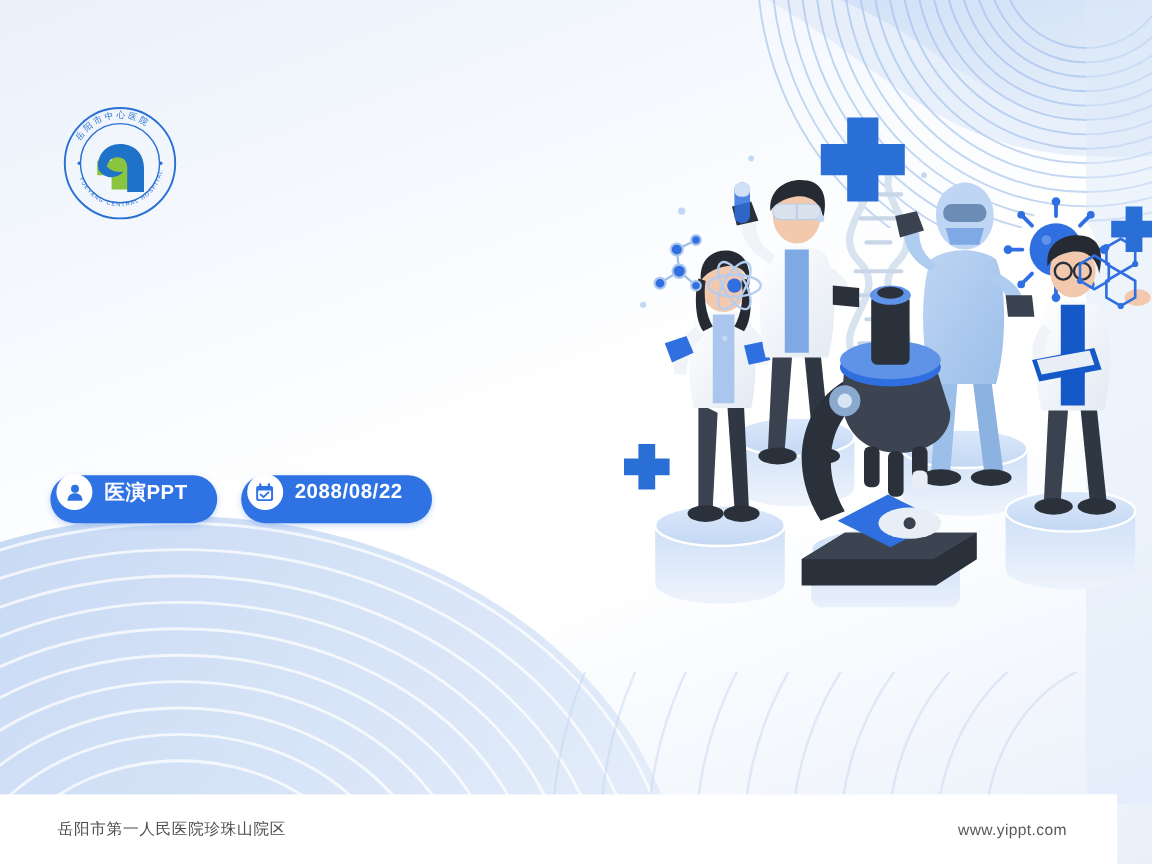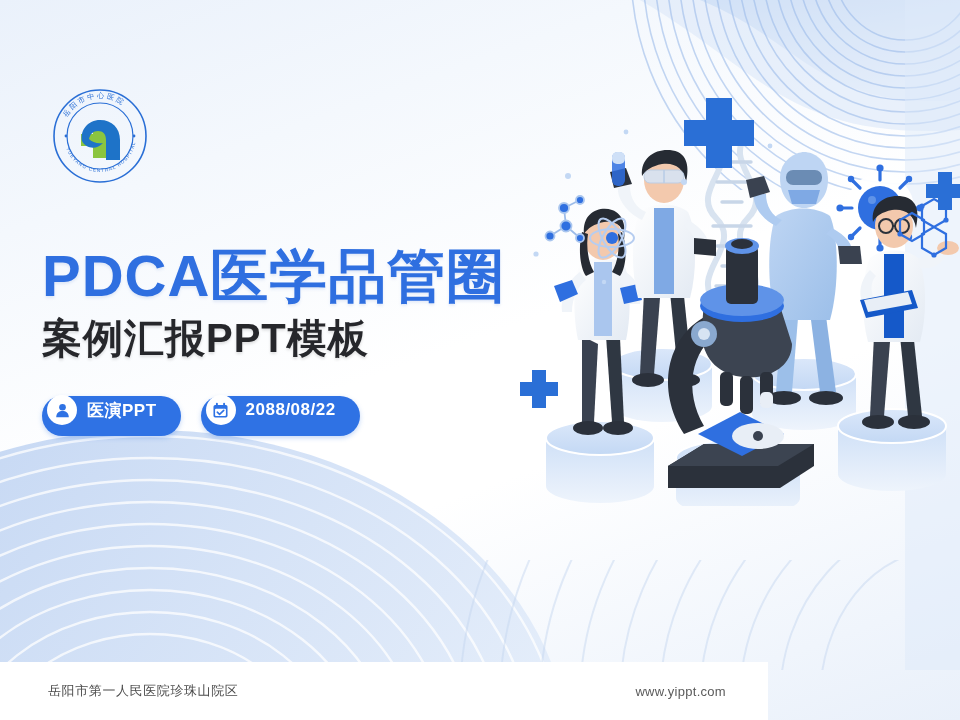--- a/index.html
+++ b/index.html
@@ -59,21 +59,21 @@
     color:#ffffff; font-size:17px; font-weight:bold; letter-spacing:.5px;
     white-space:nowrap; padding-right:4px;
   }
 
   
   .illus { position:absolute; left:508px; top:86px; width:452px; height:420px; }
   .illus svg { display:block; width:452px; height:420px; }
 
   
   .footer-band {
-    position:absolute; left:0; bottom:0; width:768px; height:58px;
+    position:absolute; left:0; bottom:0; width:931px; height:58px;
     background:#ffffff; display:flex; align-items:center;
   }
   .footer-left {
     position:absolute; left:48px; font-size:13px; color:#4c4c4c;
     letter-spacing:.6px; white-space:nowrap;
   }
   .footer-right {
     position:absolute; right:42px; font-size:13px; color:#5a5a5a;
     letter-spacing:.3px; white-space:nowrap;text-align:right;
   }
@@ -183,24 +183,20 @@
         <textPath href="#arcTop" startOffset="16%">岳阳市中心医院</textPath>
       </text>
       <text font-size="4.6" fill="#2a6fd6" font-family="'Liberation Sans',sans-serif" letter-spacing="1.1">
         <textPath href="#arcBot" startOffset="11%">YUEYANG CENTRAL HOSPITAL</textPath>
       </text>
       <circle cx="18" cy="52" r="1.4" fill="#2a6fd6"></circle>
       <circle cx="86" cy="52" r="1.4" fill="#2a6fd6"></circle>
     </svg>
   </div>
 
-  <div class="title-block">
-    <div class="title-main">PDCA医学品管圈</div>
-    <div class="title-sub">案例汇报PPT模板</div>
-  </div>
 
   <div class="meta-row">
 
     <div class="badge">
       <span class="badge-ico">
         <svg width="19" height="19" viewBox="0 0 20 20">
           <circle cx="10" cy="6.6" r="3.5" fill="#2f72e4"></circle>
           <path d="M3.4 17.2 C3.4 12.6 6.5 10.6 10 10.6 C13.5 10.6 16.6 12.6 16.6 17.2 Z" fill="#2f72e4"></path>
         </svg>
       </span>

